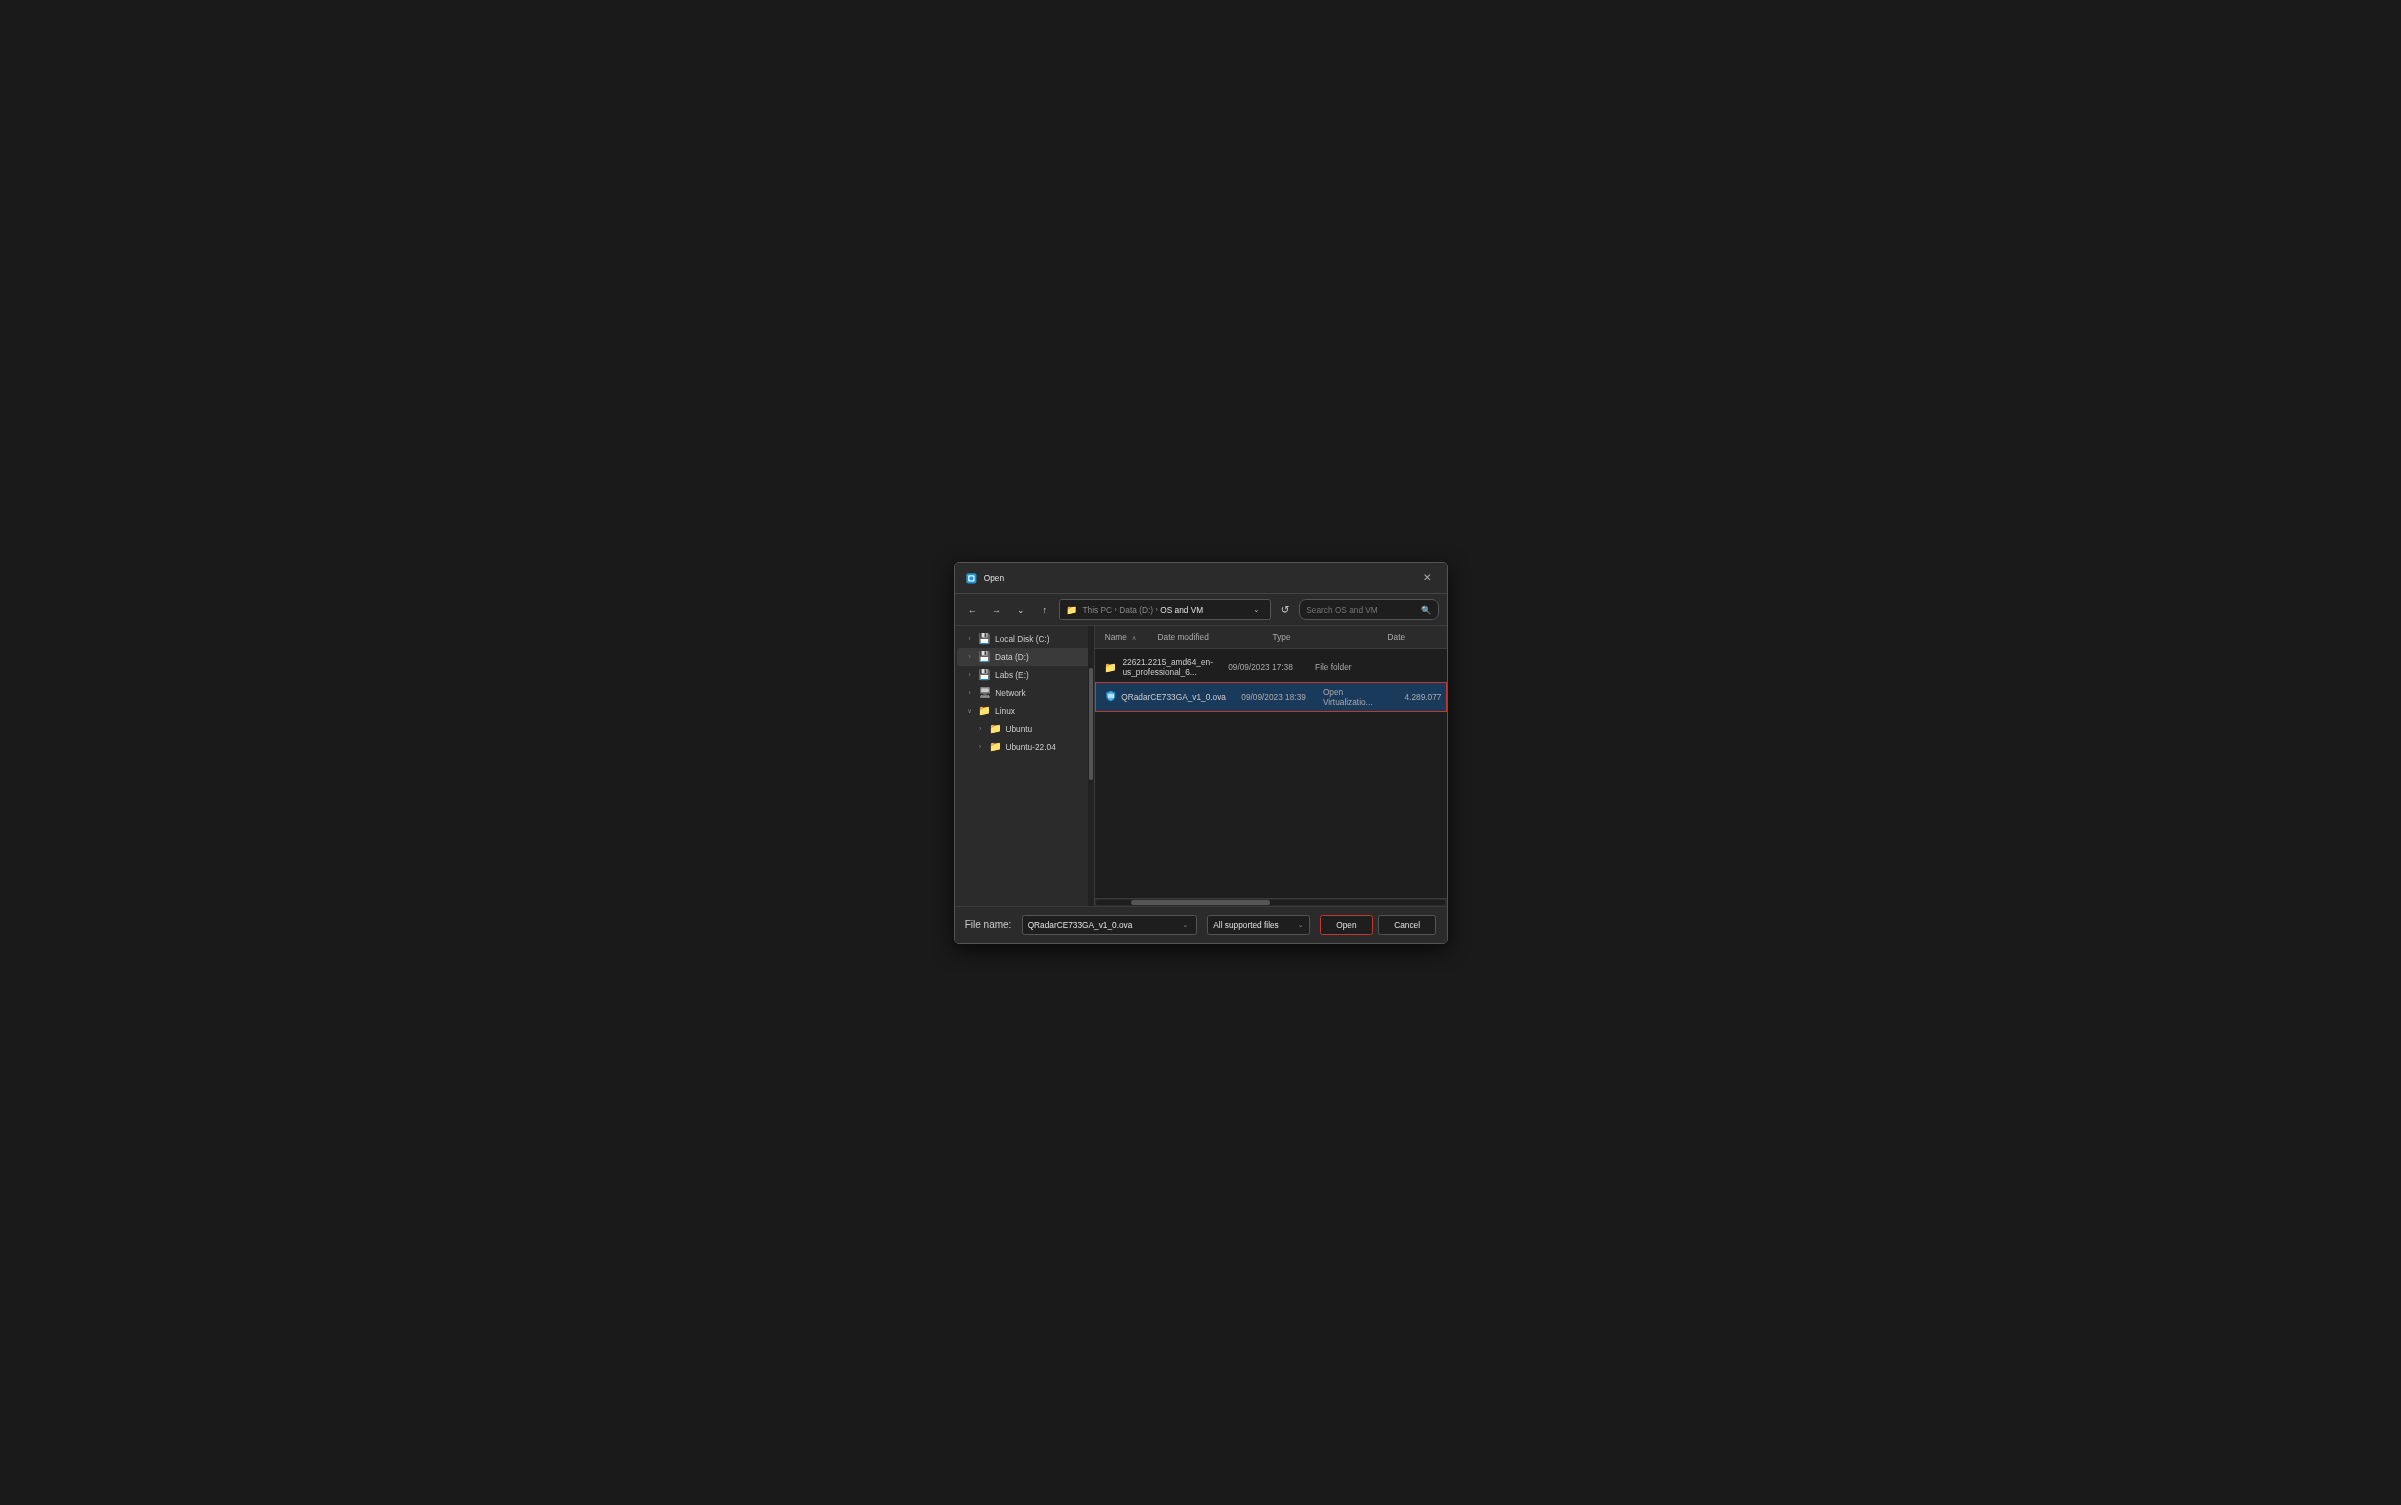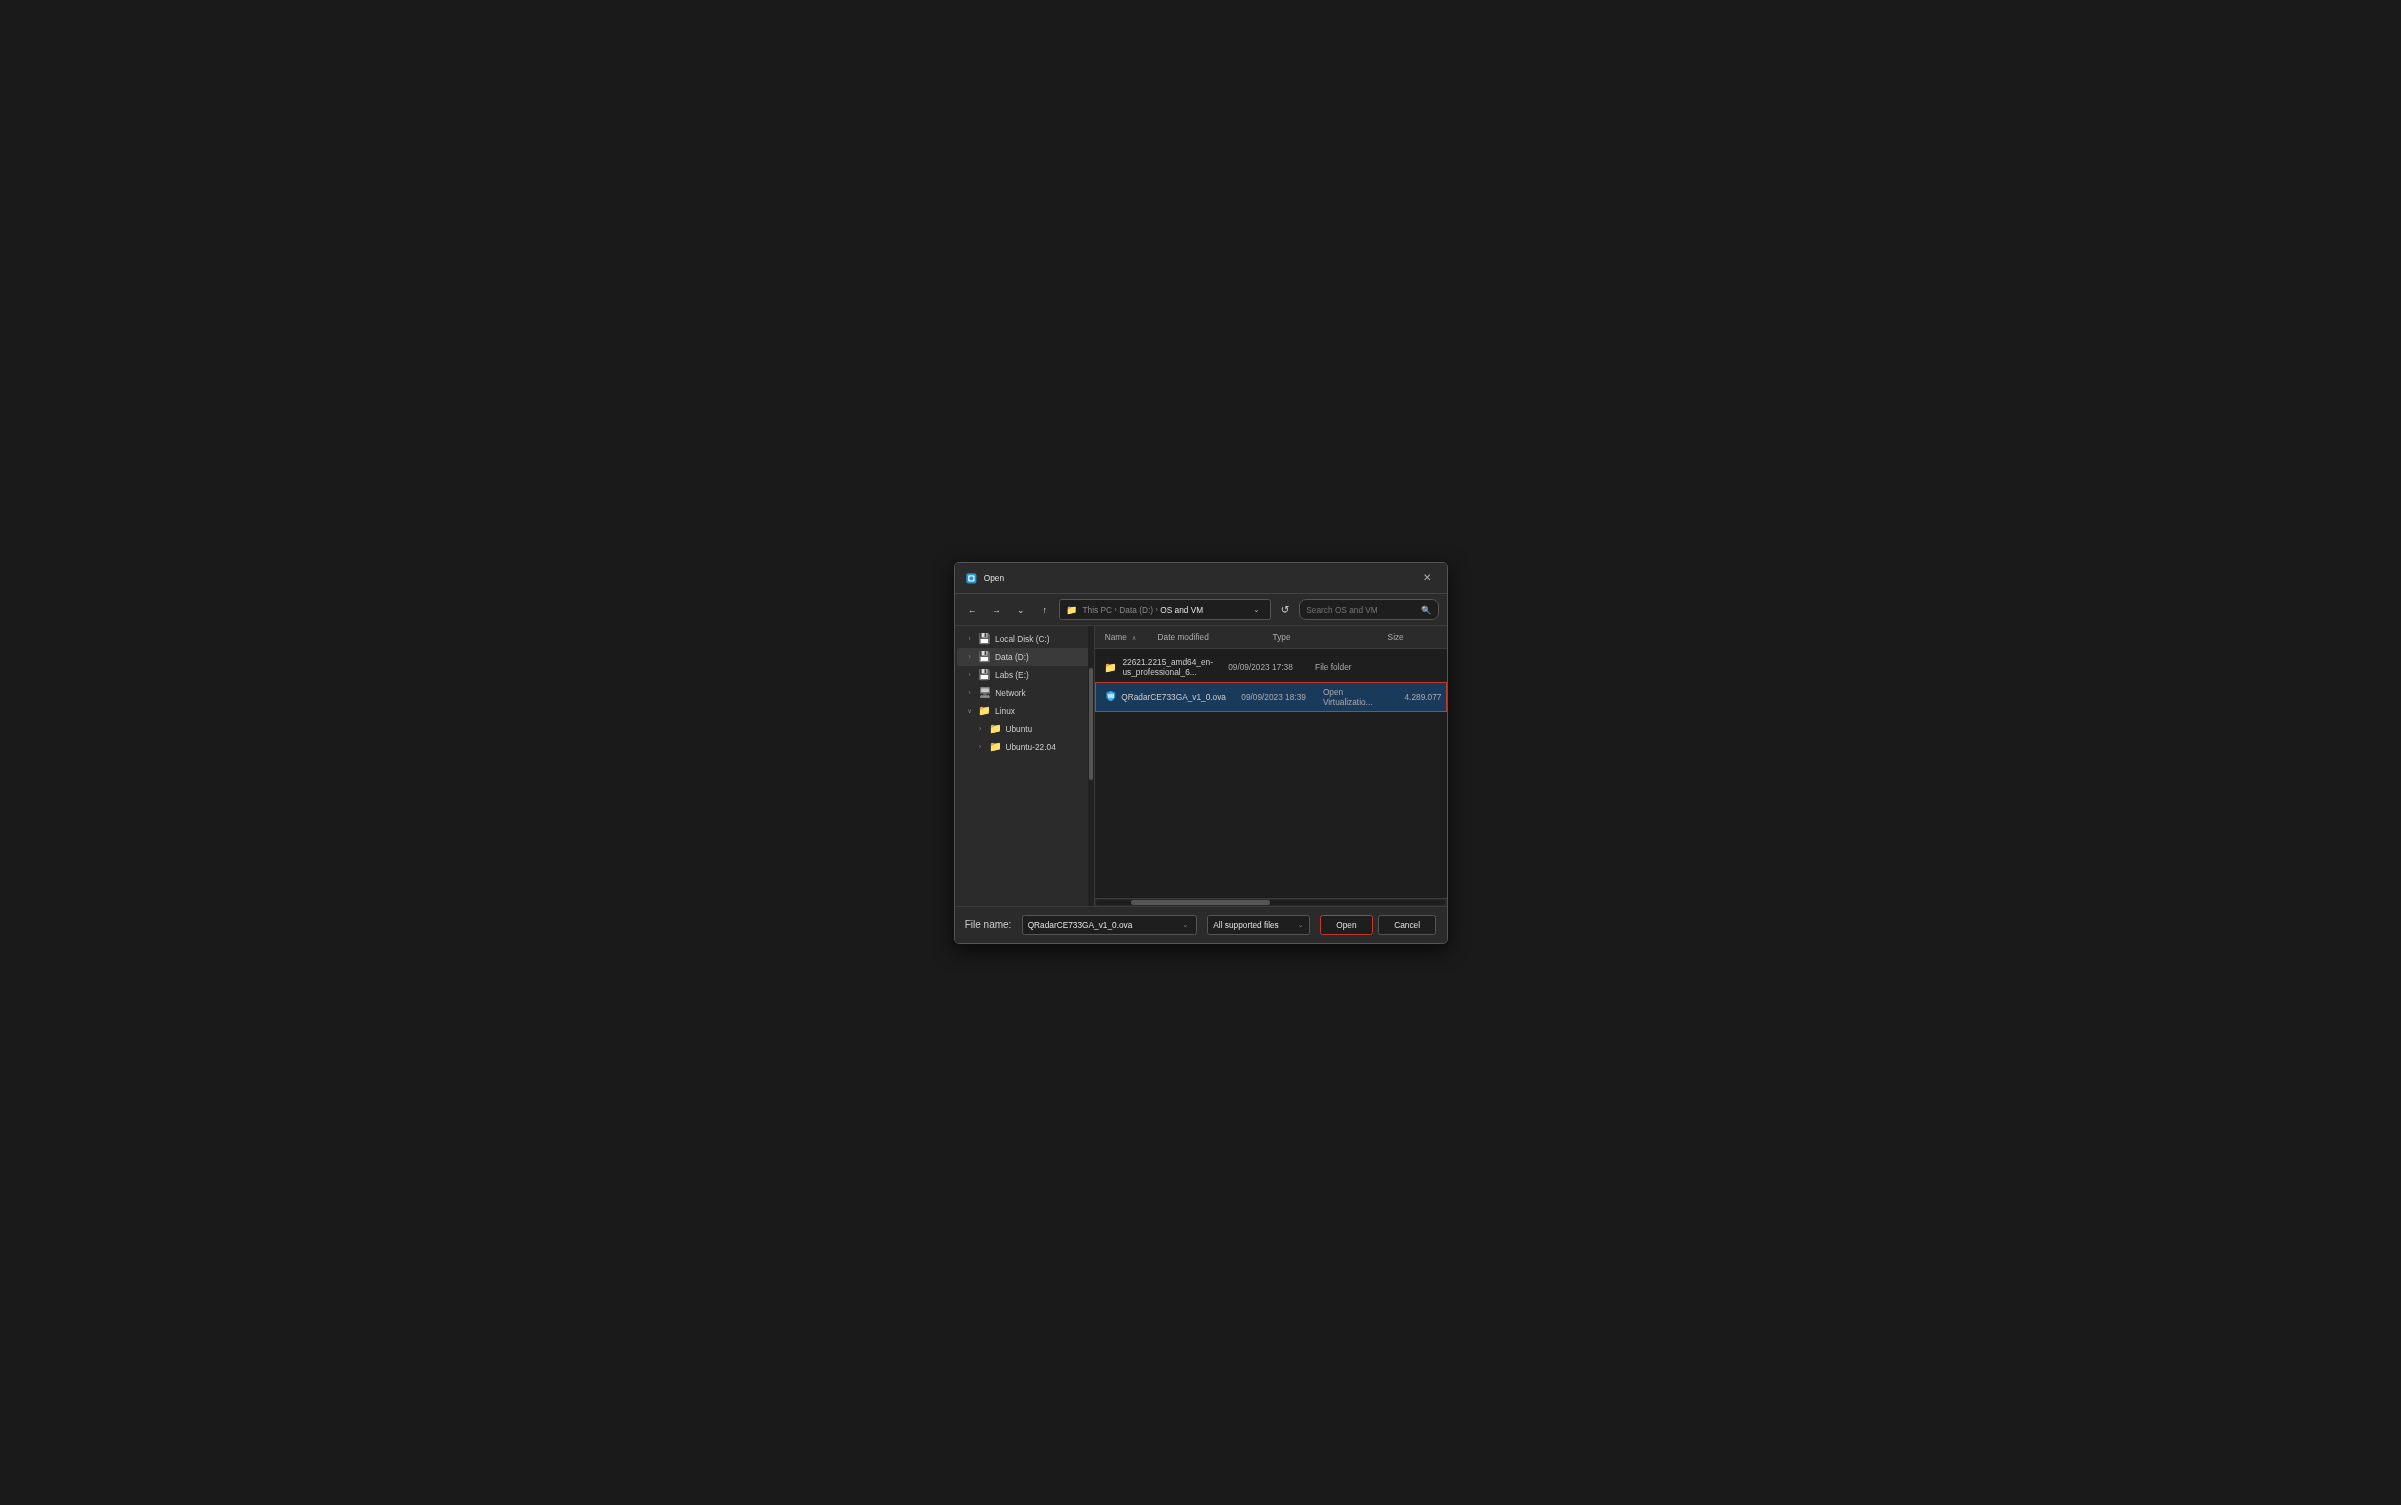--- a/index.html
+++ b/index.html
@@ -501,21 +501,21 @@
           <span>Name</span>
           <span style="font-size:6.4px;margin-left:2.5px;color:#888;">∧</span>
         </div>
         <div class="col-date">
           <span>Date modified</span>
         </div>
         <div class="col-type">
           <span>Type</span>
         </div>
         <div class="col-size">
-          <span>Size</span>
+          <span>Date</span>
         </div>
       </div>
 
       <div class="file-scroll-area">
         <div class="file-list">
 
           <div class="file-row">
             <div class="col-name">
               <span class="file-icon" style="color:#d4a017;">📁</span>
               <span>22621.2215_amd64_en-us_professional_6...</span>

